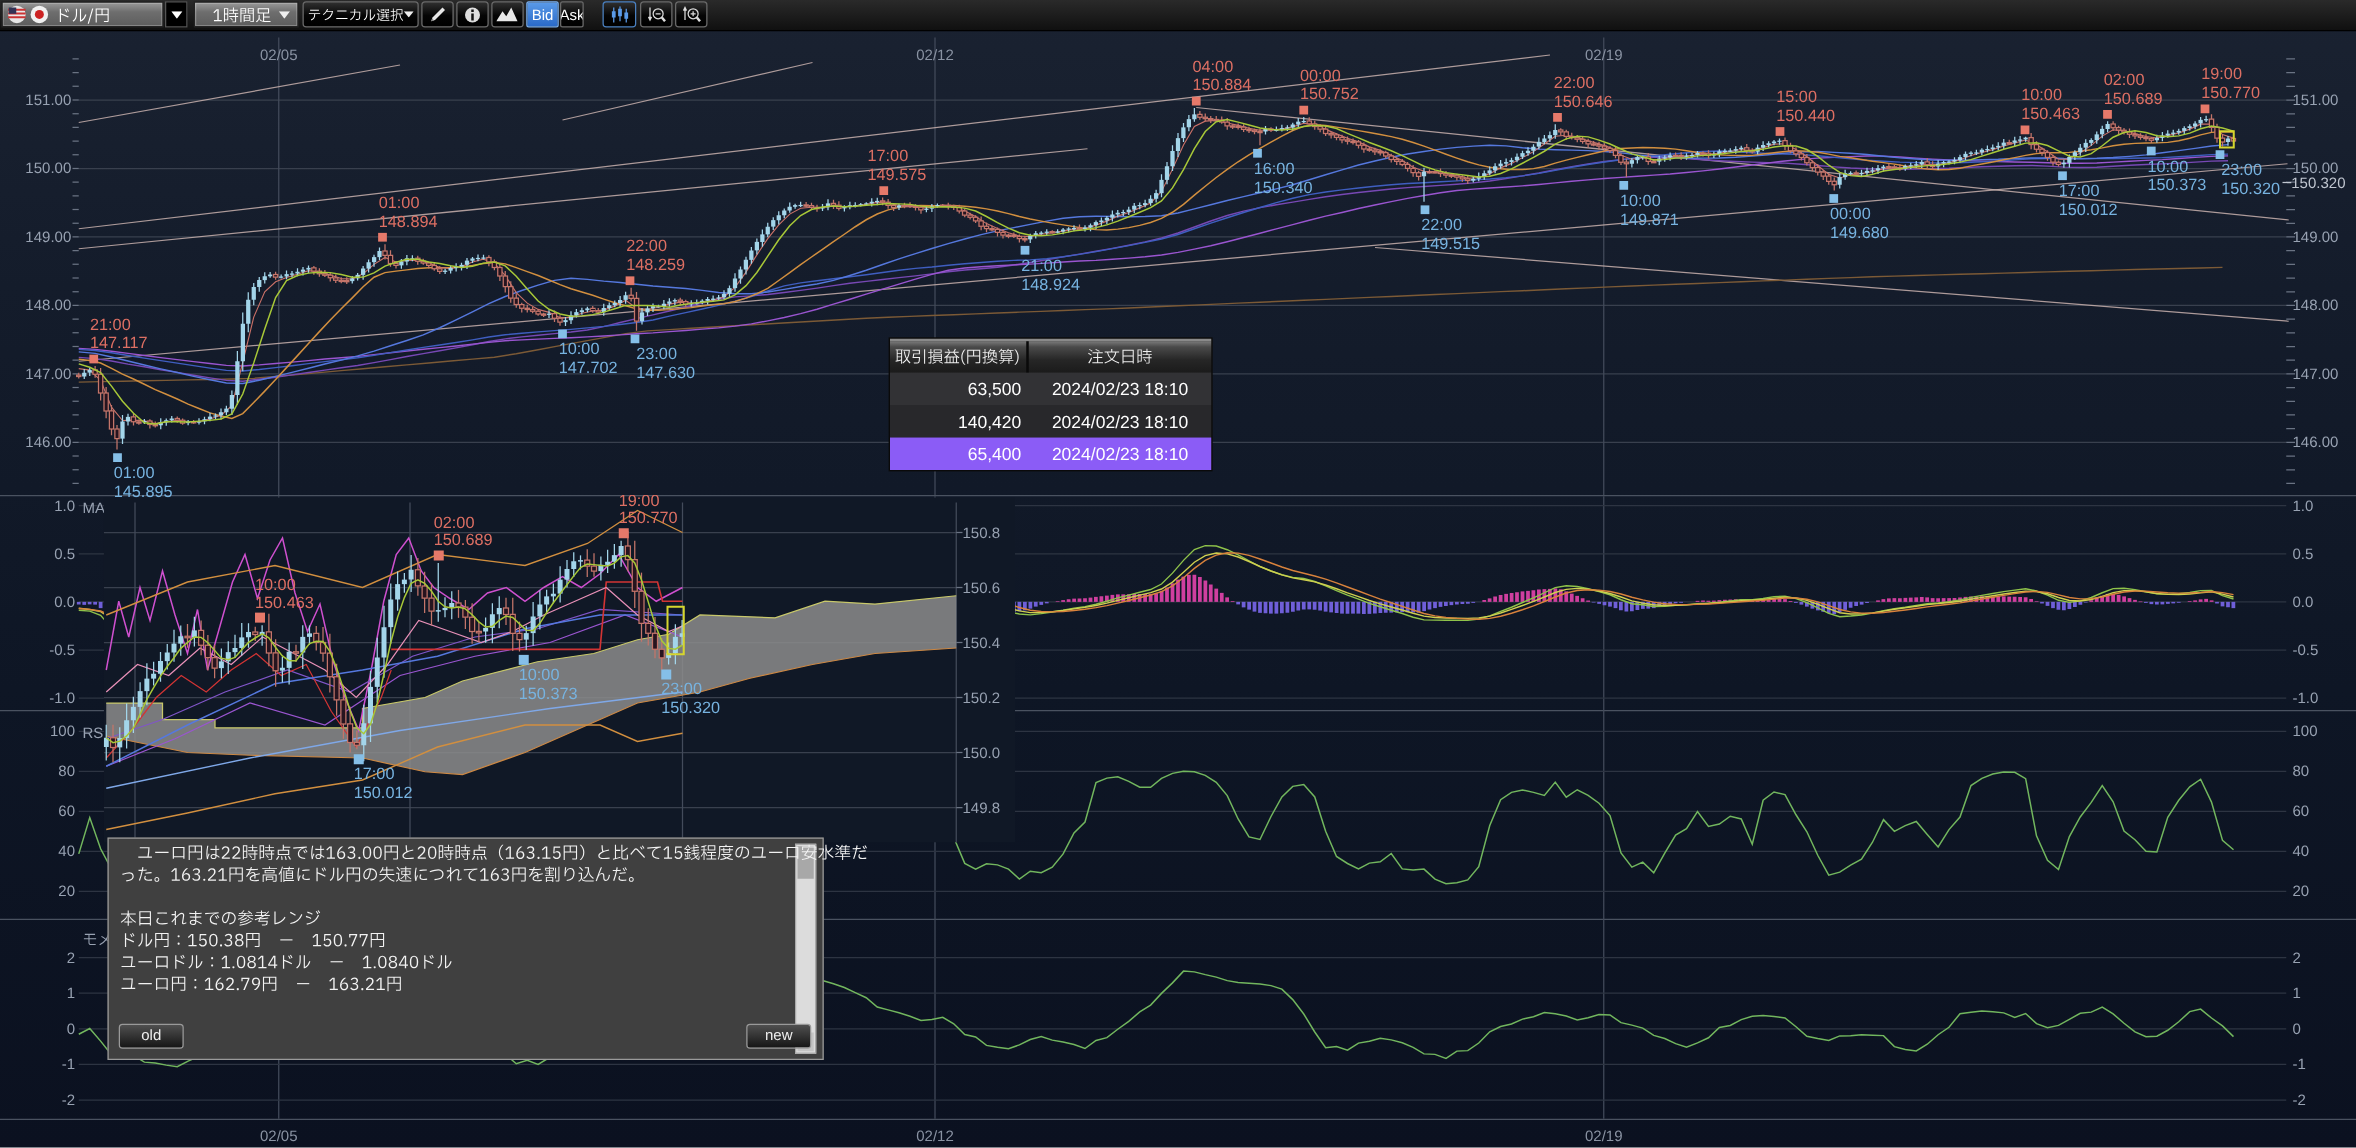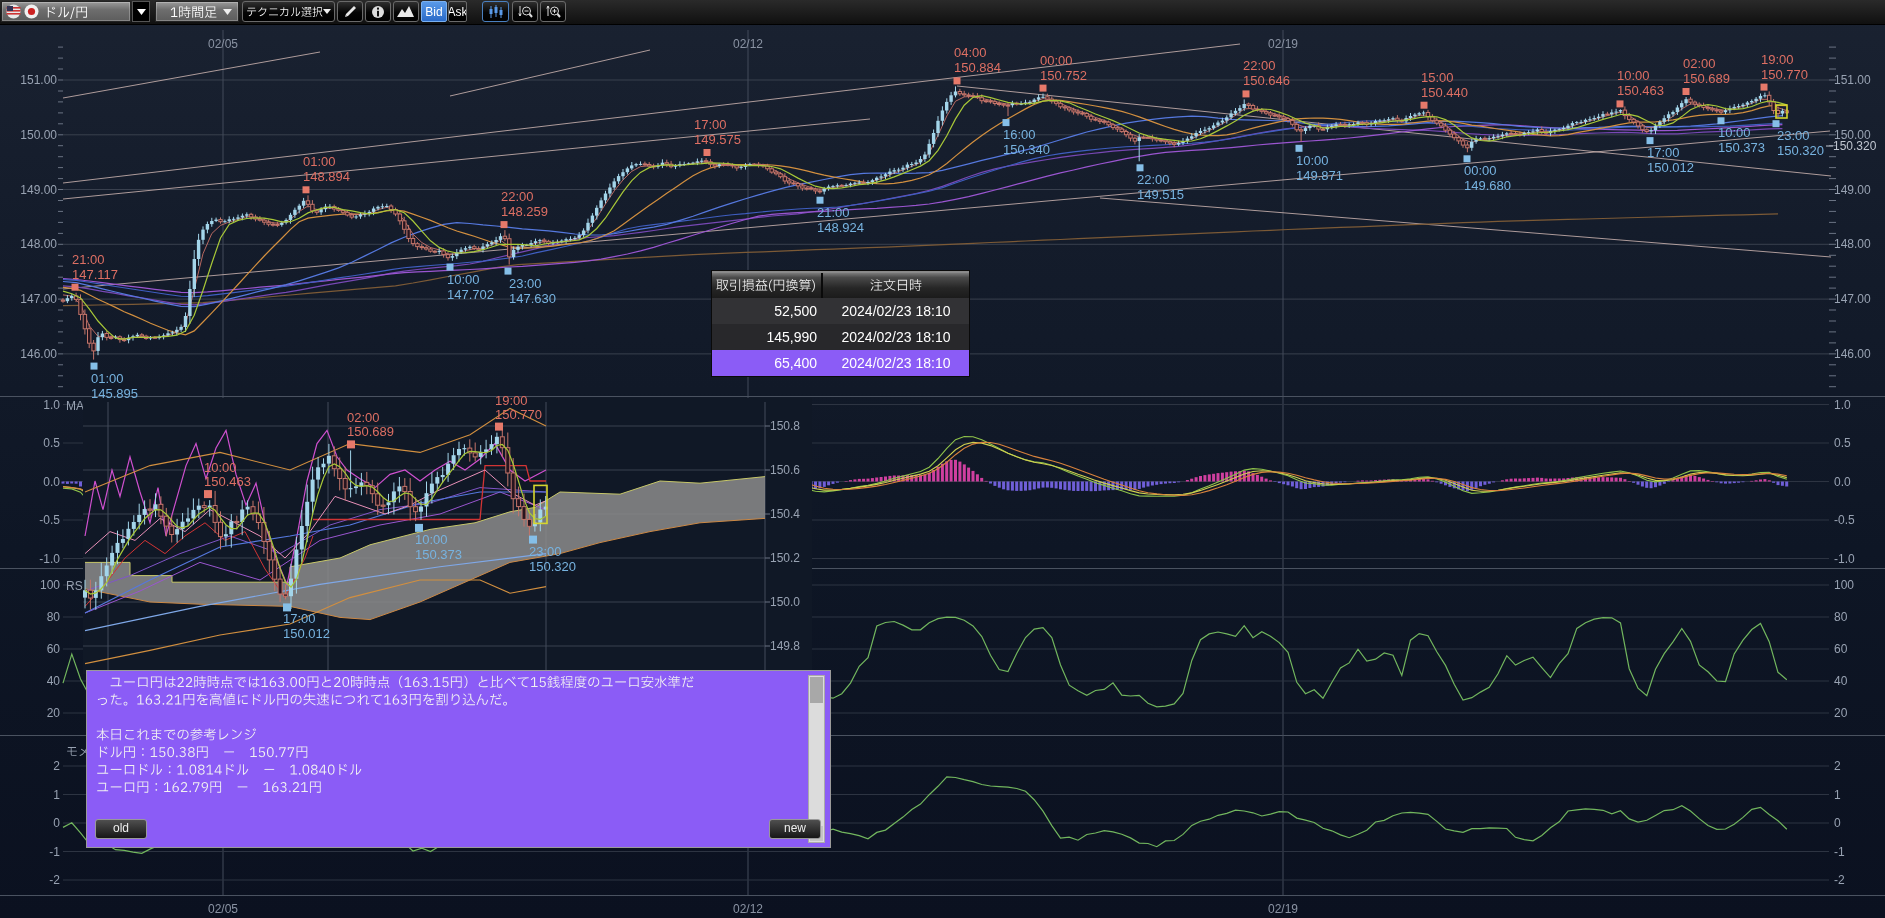--- a/index.html
+++ b/index.html
@@ -8,21 +8,21 @@
 #toolbar{left:0;top:0;width:1885px;height:25px;background:linear-gradient(180deg,#2a2a2a,#101010);border-bottom:1px solid #000}
 .tbgray{background:linear-gradient(180deg,#9a9a9a,#6e6e6e 40%,#5d5d5d);border:1px solid #222;color:#fff;box-shadow:inset 0 0 0 1px rgba(255,255,255,.25)}
 .tbdark{background:linear-gradient(180deg,#2f2f2f,#050505 55%,#000);border:1px solid #6a6a6a;border-radius:3px;color:#fff}
 .btn{position:absolute;top:1px;height:21px;display:flex;align-items:center;justify-content:center;font-size:12px;white-space:nowrap;overflow:hidden}
 #tbl{left:711px;top:270px;width:259px;background:#141414;border:1px solid #0a0a0a}
 #tbl .hd{display:flex;height:27px;background:linear-gradient(180deg,#7a7a7a 0%,#4a4a4a 18%,#262626 60%,#1b1b1b);color:#efefef;font-size:13px;border-top:2px solid #8a8a8a}
 #tbl .hd div{display:flex;align-items:center;justify-content:center}
 #tbl .r{display:flex;height:26px;color:#fff;font-size:14px}
 #tbl .c1{width:111px;display:flex;align-items:center;justify-content:flex-end;padding-right:6px}
 #tbl .c2{width:146px;display:flex;align-items:center;justify-content:center}
-#txt{left:86px;top:670px;width:745px;height:178px;background:#8b5cf6;border:1px solid #9a9a9a;color:#f2f2f2;font-size:13px;line-height:17.5px;padding:5px 26px 5px 10px;white-space:nowrap}
+#txt{left:86px;top:670px;width:573px;height:178px;background:#404040;border:1px solid #9a9a9a;color:#f2f2f2;font-size:13px;line-height:17.5px;padding:5px 26px 5px 10px;white-space:nowrap}
 #txt .sb{position:absolute;right:5px;top:4px;width:17px;height:168px;background:#dcdcdc;border:1px solid #aaa}
 #txt .sb .th{position:absolute;top:1px;left:1px;width:13px;height:26px;background:#a8a8a8}
 #txt .sb .ar{position:absolute;bottom:1px;left:1px;width:13px;height:15px;background:#c4c4c4;color:#222;font-size:9px;text-align:center;line-height:15px}
 .obtn{position:absolute;bottom:8px;width:52px;height:20px;background:linear-gradient(180deg,#4f4f4f,#161616);border:1px solid #999;border-radius:3px;color:#eee;font-size:12px;display:flex;align-items:center;justify-content:center}
 </style></head><body>
 <svg class="abs" style="left:0;top:0" width="1885" height="918">
     <defs>
       <path id="g0" d="M908 378H467V170Q467 112 494.0 86.0Q521 60 580 60H878V-5H583Q484 -5 440.5 35.5Q397 76 397 169V378H92V445H397V675H154V742H836V675H467V445H908Z"></path>
       <path id="g1" d="M800 129Q697 225 581 314Q417 93 164 -9L125 57Q370 152 522 359Q374 468 244 543L284 601Q424 519 561 418Q654 563 720 779L791 755Q724 535 621 373Q747 277 843 185Z"></path>
       <path id="g2" d="M457 510Q314 607 148 684L184 747Q351 668 497 570ZM160 88Q336 121 460.0 185.0Q584 249 672.5 354.0Q761 459 827 618L888 577Q789 334 620.0 200.0Q451 66 180 15Z"></path>
@@ -1442,25 +1442,25 @@
         <line x1="12.5" y1="10" x2="15" y2="13" stroke="#ddd" stroke-width="2"></line>
       </svg>
     </div>
   </div>
 <div id="tbl" class="abs">
     <div class="hd">
       <div style="width:111px;border-right:2px solid #0a0a0a"></div>
       <div style="width:146px"></div>
     </div>
     <div class="r" style="background:#323235">
-      <div class="c1">52,500</div>
+      <div class="c1">63,500</div>
       <div class="c2">2024/02/23 18:10</div>
     </div>
     <div class="r" style="background:#28282b">
-      <div class="c1">145,990</div>
+      <div class="c1">140,420</div>
       <div class="c2">2024/02/23 18:10</div>
     </div>
     <div class="r" style="background:#8b5cf6">
       <div class="c1">65,400</div>
       <div class="c2">2024/02/23 18:10</div>
     </div>
   </div>
 <div id="txt" class="abs">
     <div class="sb">
       <div class="th"></div>

